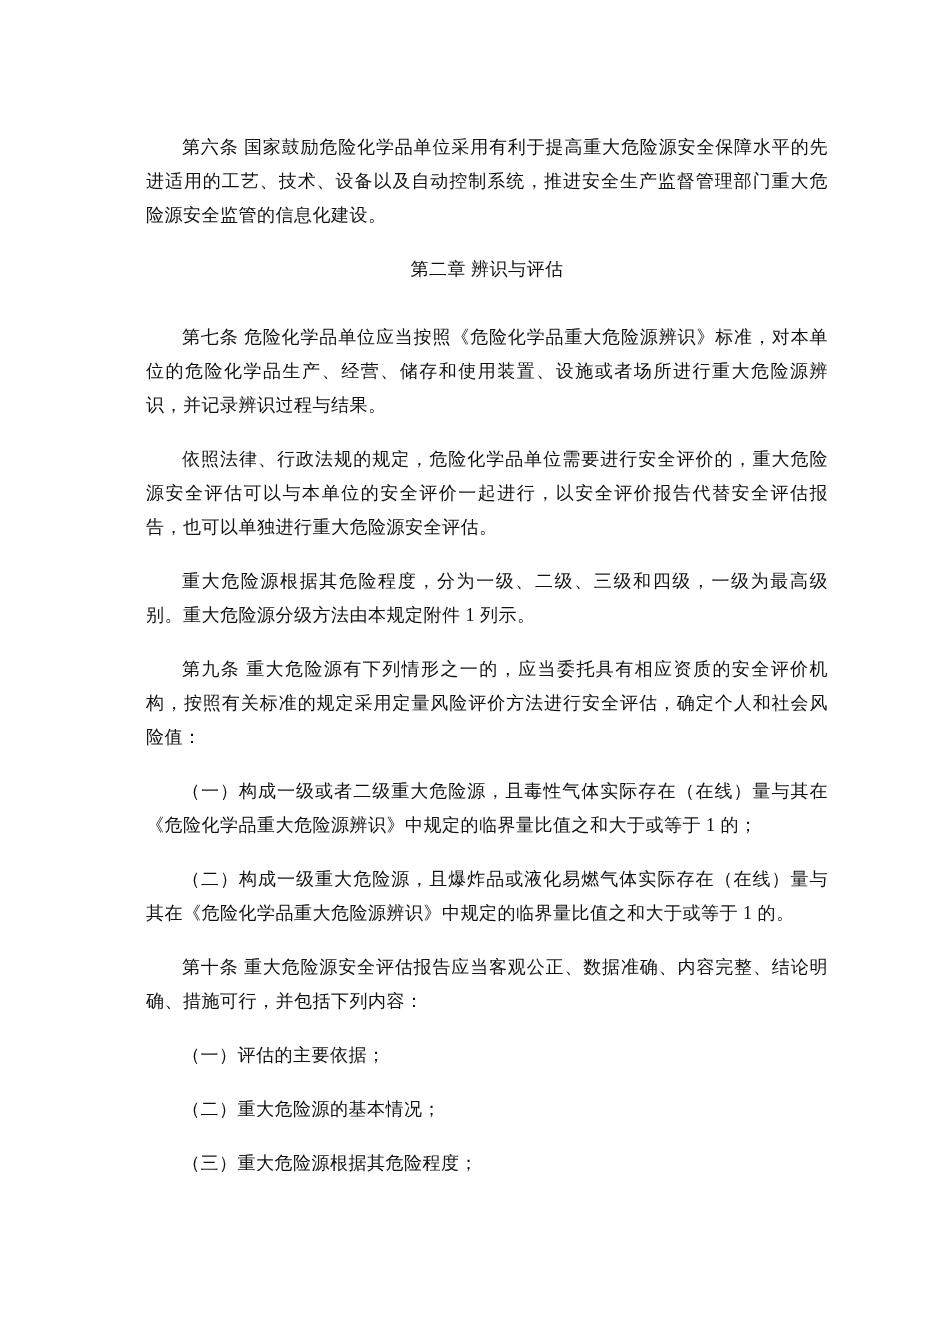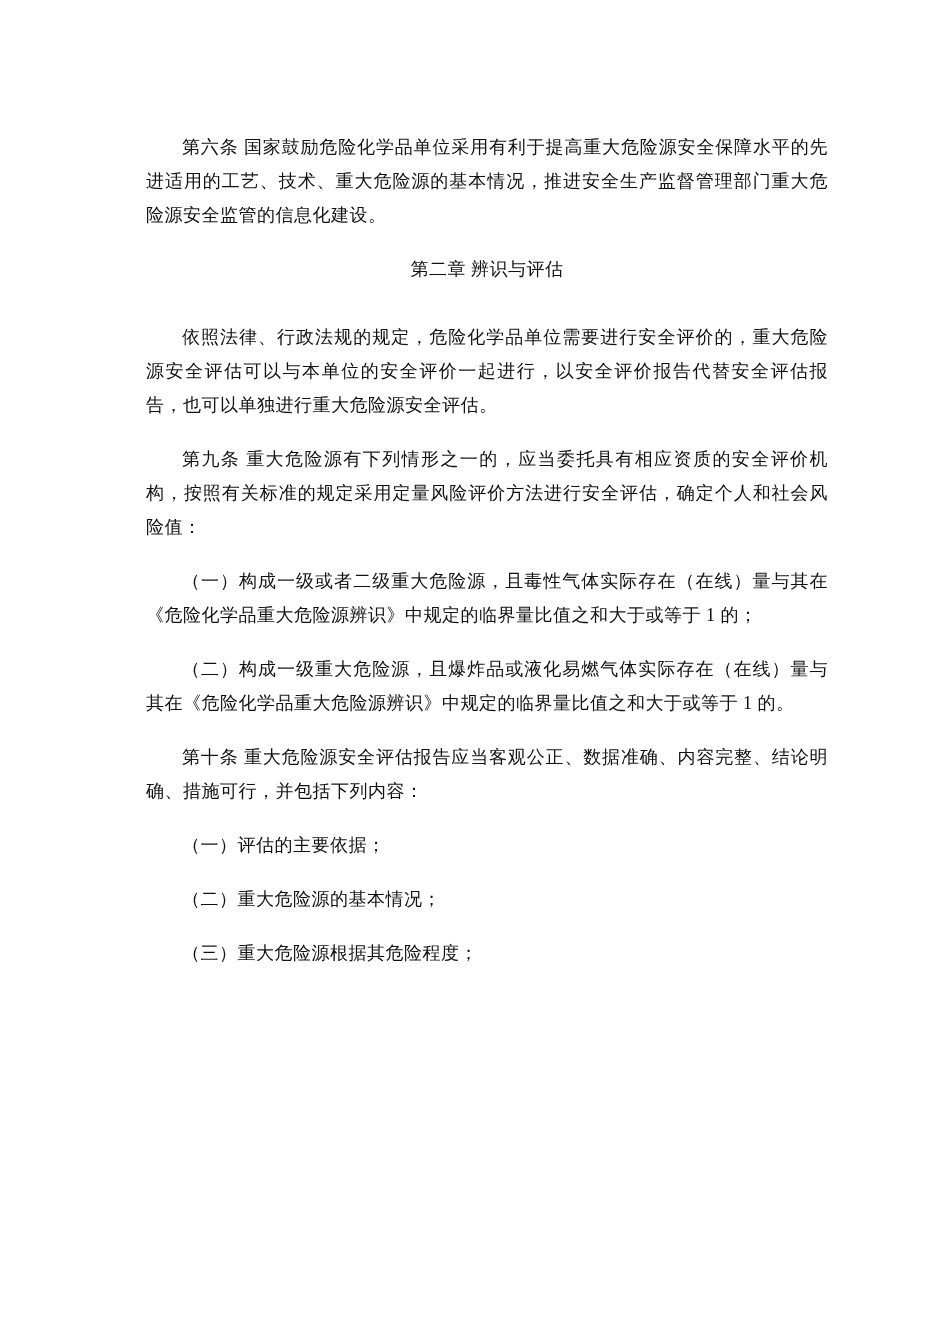--- a/index.html
+++ b/index.html
@@ -35,23 +35,25 @@
     text-align: center;
     text-indent: 0;
     margin: 4px 0 34px 0;
     letter-spacing: 0.5px;
   }
 </style>
 </head>
 <body>
 
 <div class="page">
-  <p class="para">第六条 国家鼓励危险化学品单位采用有利于提高重大危险源安全保障水平的先进适用的工艺、技术、重大危险源的基本情况，推进安全生产监督管理部门重大危险源安全监管的信息化建设。</p>
+  <p class="para">第六条 国家鼓励危险化学品单位采用有利于提高重大危险源安全保障水平的先进适用的工艺、技术、设备以及自动控制系统，推进安全生产监督管理部门重大危险源安全监管的信息化建设。</p>
   <p class="heading">第二章 辨识与评估</p>
+  <p class="para">第七条 危险化学品单位应当按照《危险化学品重大危险源辨识》标准，对本单位的危险化学品生产、经营、储存和使用装置、设施或者场所进行重大危险源辨识，并记录辨识过程与结果。</p>
   <p class="para">依照法律、行政法规的规定，危险化学品单位需要进行安全评价的，重大危险源安全评估可以与本单位的安全评价一起进行，以安全评价报告代替安全评估报告，也可以单独进行重大危险源安全评估。</p>
+  <p class="para">重大危险源根据其危险程度，分为一级、二级、三级和四级，一级为最高级别。重大危险源分级方法由本规定附件 1 列示。</p>
   <p class="para">第九条 重大危险源有下列情形之一的，应当委托具有相应资质的安全评价机构，按照有关标准的规定采用定量风险评价方法进行安全评估，确定个人和社会风险值：</p>
   <p class="para">（一）构成一级或者二级重大危险源，且毒性气体实际存在（在线）量与其在《危险化学品重大危险源辨识》中规定的临界量比值之和大于或等于 1 的；</p>
   <p class="para">（二）构成一级重大危险源，且爆炸品或液化易燃气体实际存在（在线）量与其在《危险化学品重大危险源辨识》中规定的临界量比值之和大于或等于 1 的。</p>
   <p class="para">第十条 重大危险源安全评估报告应当客观公正、数据准确、内容完整、结论明确、措施可行，并包括下列内容：</p>
   <p class="para">（一）评估的主要依据；</p>
   <p class="para">（二）重大危险源的基本情况；</p>
   <p class="para">（三）重大危险源根据其危险程度；</p>
 </div>
 
 </body></html>

